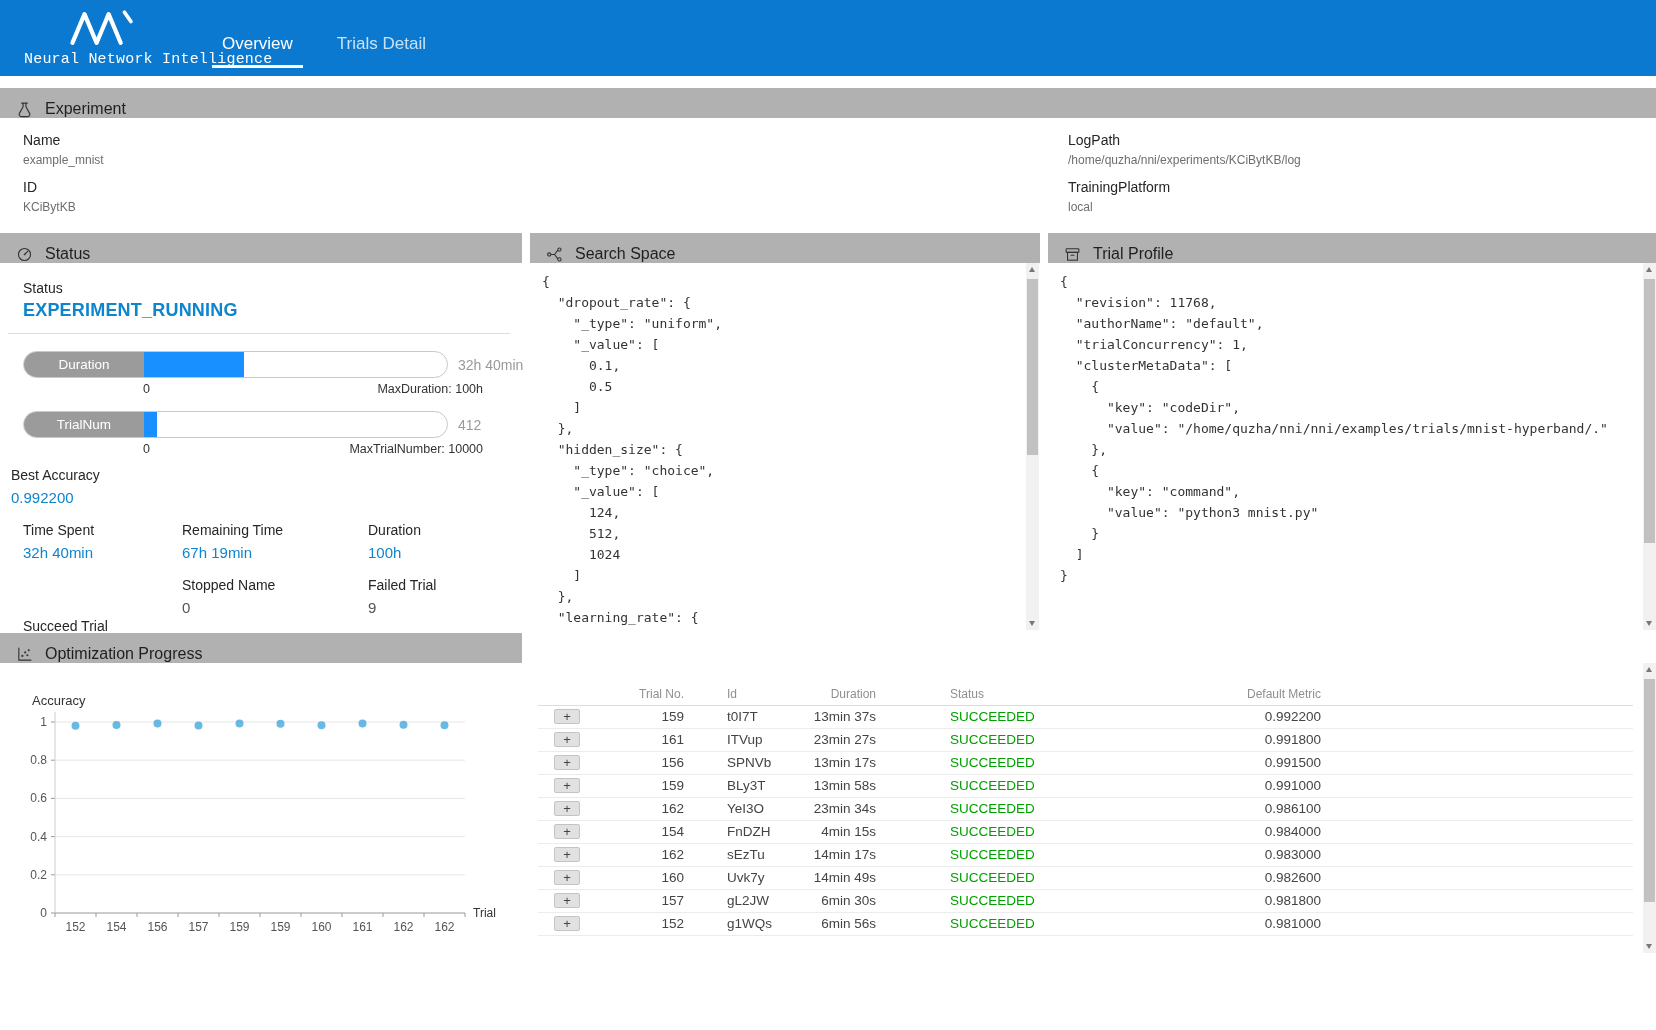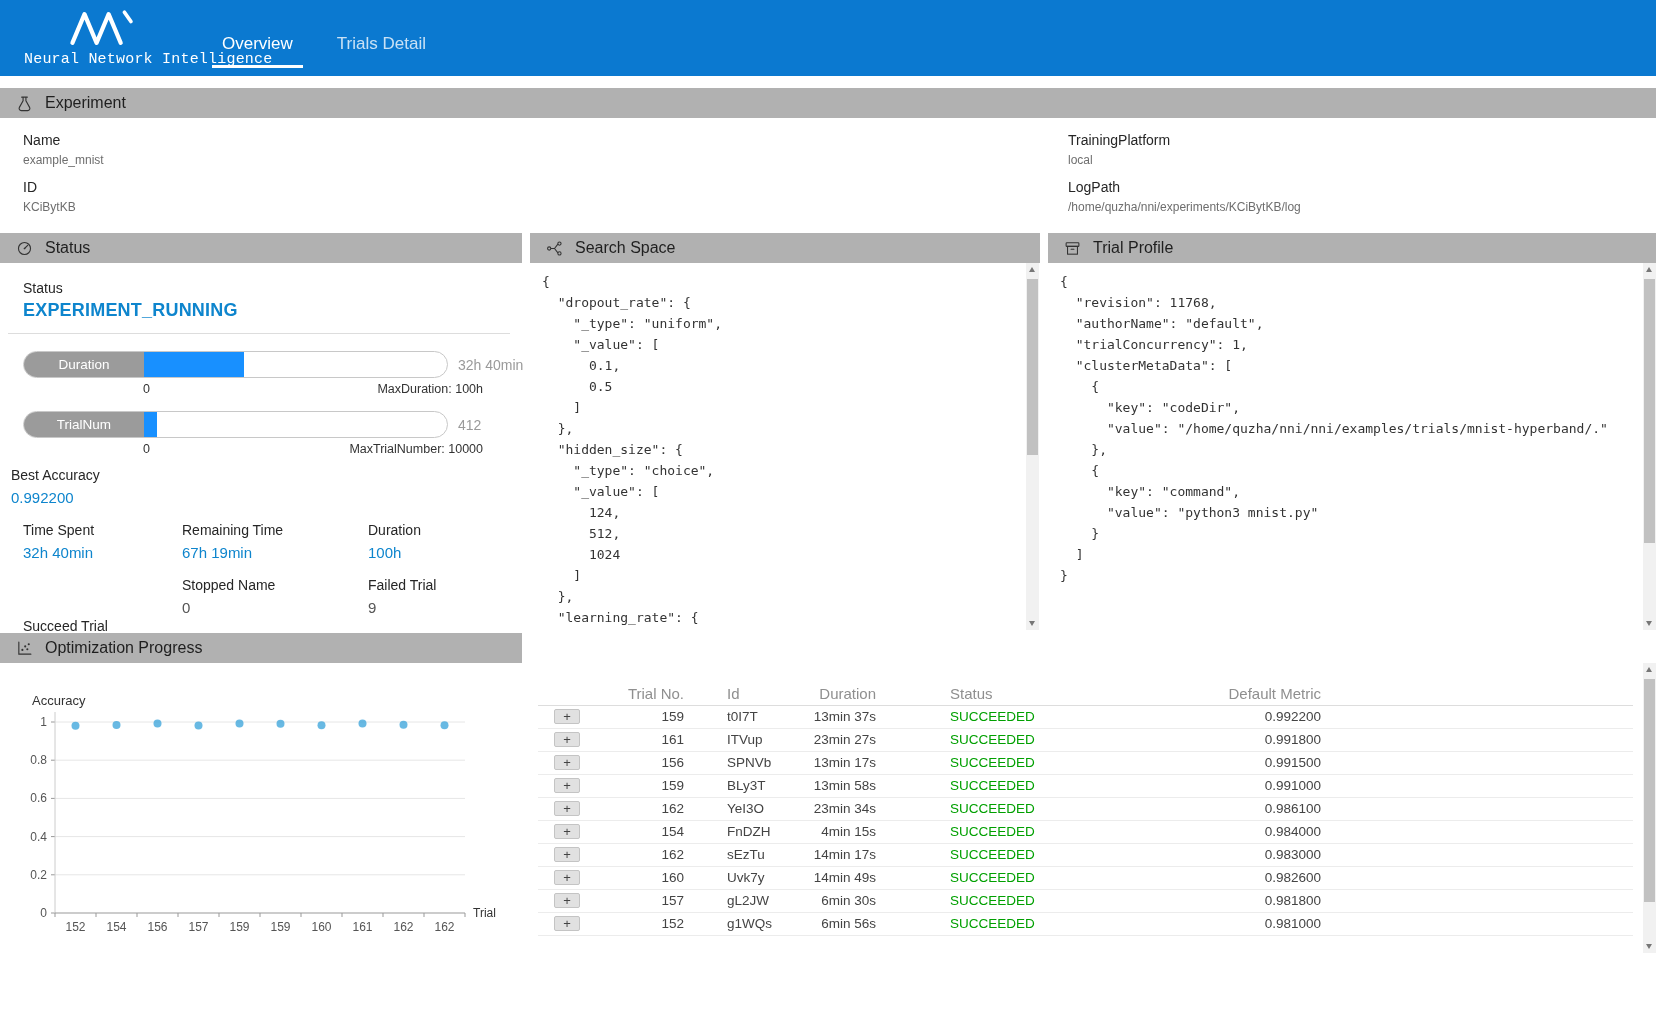--- a/index.html
+++ b/index.html
@@ -18,21 +18,21 @@
   
   .topbar{position:absolute;left:0;top:0;width:100%;height:76px;background:var(--header-blue);}
   .logo{position:absolute;left:24px;top:7px;width:160px;text-align:center;cursor:pointer;}
   .logo svg{display:block;margin:0 auto;width:78px;height:42px;}
   .logo-text{color:#fff;font-size:15px;margin-top:2px;letter-spacing:.2px;white-space:nowrap;font-family:Liberation Mono, monospace;}
   .tabs{position:absolute;left:212px;top:34px;display:flex;gap:24px;font-size:17px;}
   .tab{padding:0 10px 11px;cursor:pointer;color:rgba(255,255,255,.78);}
   .tab.active{color:#fff;border-bottom:3px solid #fff;}
 
   
-  .sec-bar{position:absolute;height:30px;background:var(--section-gray);display:flex;align-items:center;gap:12px;padding-left:16px;font-size:16px;color:#1f1f1f;}
+  .sec-bar{position:absolute;height:30px;background:var(--section-gray);display:flex;align-items:flex-end;gap:12px;padding-left:16px;font-size:16px;color:#1f1f1f;}
   .sec-icon{width:17px;height:17px;flex:0 0 auto;}
 
   
   .exp-content{position:absolute;top:118px;left:0;width:1656px;height:112px;}
   .exp-col{position:absolute;top:14px;}
   .field{margin-bottom:12px;}
   .lbl{font-size:14px;color:#262626;margin-bottom:5px;}
   .val{font-size:12px;color:#6e6e6e;}
 
   
@@ -66,21 +66,21 @@
   .vs-thumb{position:absolute;left:1px;right:1px;background:#c1c1c1;cursor:pointer;}
 
   
   .opt-content{position:absolute;top:663px;left:0;width:522px;height:310px;}
   #opt-chart{position:absolute;left:8px;top:14px;}
   #opt-chart text{font-family:"Liberation Sans",sans-serif;}
 
   
   .top10-content{position:absolute;top:663px;left:530px;width:1113px;height:310px;}
   table.top10{border-collapse:collapse;table-layout:fixed;width:1095px;margin:20px 0 0 8px;font-size:13.5px;color:#444;}
-  table.top10 th{color:#8f8f8f;font-weight:400;height:22px;border-bottom:1px solid #ddd;font-size:15px;}
+  table.top10 th{color:#8f8f8f;font-weight:400;height:22px;border-bottom:1px solid #ddd;font-size:12px;}
   table.top10 td{height:23px;border-bottom:1px solid #ececec;}
   .c0{width:58px;text-align:center;}
   .c1{width:90px;text-align:right;padding-right:2px;}
   .c2{width:102px;text-align:left;padding-left:41px;}
   .c3{width:90px;text-align:right;padding-right:2px;}
   .c4{width:200px;text-align:left;padding-left:72px;}
   .c5{width:245px;text-align:right;padding-right:2px;}
   .c6{width:310px;}
   .succ{color:var(--success-green);}
   .expand{display:inline-block;width:26px;height:15px;line-height:12px;background:#e1e1e1;border:1px solid #c4c4c4;border-radius:2px;font-size:13px;color:#444;cursor:pointer;padding:0;}
@@ -117,26 +117,26 @@
         <div class="lbl">Name</div>
         <div class="val">example_mnist</div>
       </div>
       <div class="field">
         <div class="lbl">ID</div>
         <div class="val">KCiBytKB</div>
       </div>
     </div>
     <div class="exp-col" style="left:1068px;">
       <div class="field">
+        <div class="lbl">LogPath</div>
+        <div class="val">/home/quzha/nni/experiments/KCiBytKB/log</div>
+      </div>
+      <div class="field">
         <div class="lbl">TrainingPlatform</div>
         <div class="val">local</div>
-      </div>
-      <div class="field">
-        <div class="lbl">LogPath</div>
-        <div class="val">/home/quzha/nni/experiments/KCiBytKB/log</div>
       </div>
     </div>
   </div>
 
   <section class="sec-bar" style="top:233px;left:0;width:522px;">
     <svg class="sec-icon" viewBox="0 0 24 24">
       <circle cx="12" cy="12" r="8.5" fill="none" stroke="#333" stroke-width="1.6"></circle>
       <line x1="12" y1="12" x2="16.5" y2="7.5" stroke="#333" stroke-width="1.6" stroke-linecap="round"></line>
       <circle cx="12" cy="12" r="1.2" fill="#333"></circle>
     </svg>

